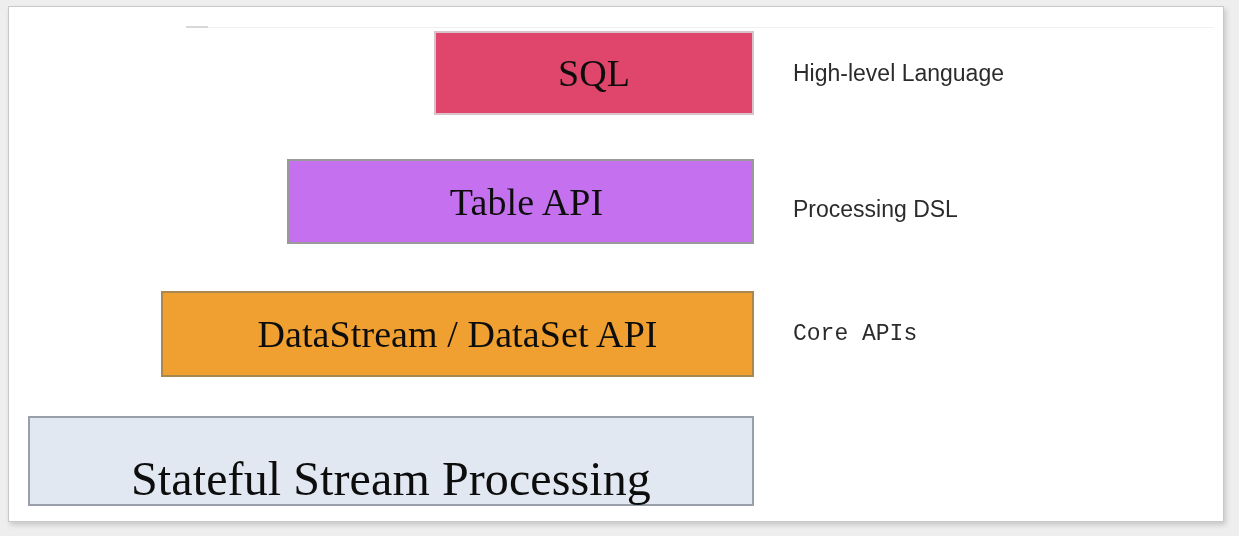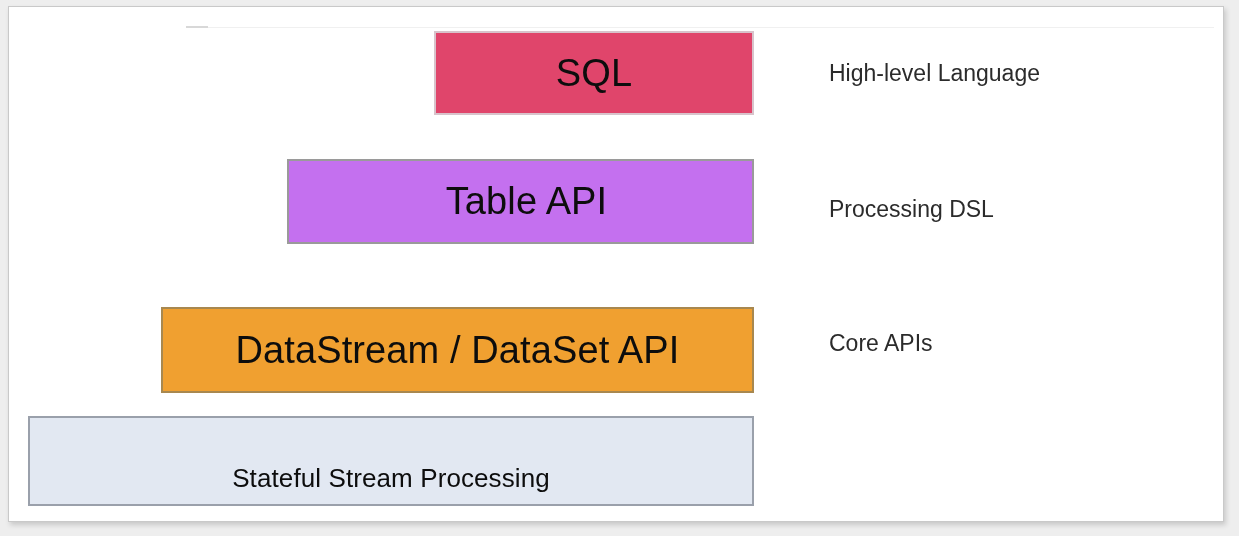--- a/index.html
+++ b/index.html
@@ -56,20 +56,21 @@
     justify-content: center;
     border-style: solid;
     border-width: 2px;
   }
 
   .layer-box-label {
     color: #0d0d0d;
     font-weight: 400;
     letter-spacing: 0.1px;
     white-space: nowrap;
+    font-family: Liberation Serif, serif;
   }
 
   #box-sql {
     left: 425px;
     top: 24px;
     width: 320px;
     height: 84px;
     background: #e0456b;
     border-color: #d8c3cb;
   }
@@ -80,52 +81,51 @@
     top: 152px;
     width: 467px;
     height: 85px;
     background: #c470ef;
     border-color: #9a9a9a;
   }
   #box-table-api .layer-box-label { font-size: 38px; margin-left: 12px; }
 
   #box-datastream {
     left: 152px;
-    top: 300px;
+    top: 284px;
     width: 593px;
     height: 86px;
     background: #f0a030;
     border-color: #a8884f;
   }
   #box-datastream .layer-box-label { font-size: 38px; }
 
   #box-stateful {
     left: 19px;
     top: 409px;
     width: 726px;
     height: 90px;
     background: #e2e8f2;
     border-color: #9aa0ab;
   }
-  #box-stateful .layer-box-label { font-size: 26px; margin-top: 34px; }
+  #box-stateful .layer-box-label { font-size: 48px; margin-top: 34px; }
 
   
   .annotation {
     position: absolute;
     left: 784px;
     color: #2b2b2b;
     font-size: 23px;
     line-height: 31px;
     white-space: nowrap;
-    margin-left: 36px;
   }
 
   #annotation-sql      { top: 51px; }
   #annotation-table    { top: 187px; }
-  #annotation-core     { top: 321px; }
+  #annotation-core     { top: 312px; font-family: Liberation Mono, monospace; }
   #annotation-stateful { top: 424px; }
 </style>
 </head>
 <body>
 
 <div id="slide-frame">
   <div id="canvas">
 
     <div class="top-rule"></div>
     <div class="top-rule-tick"></div>

